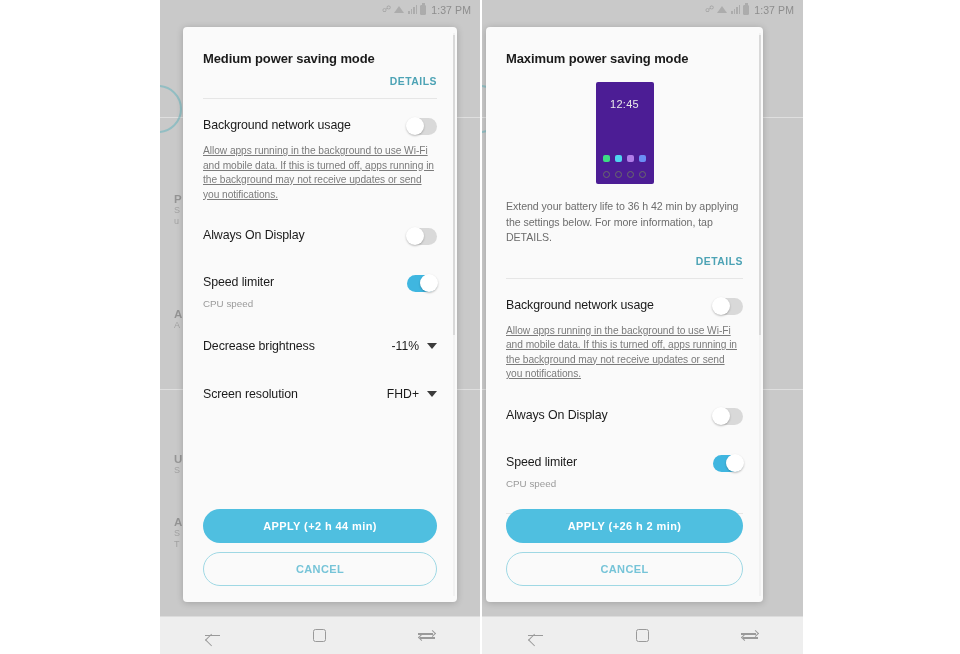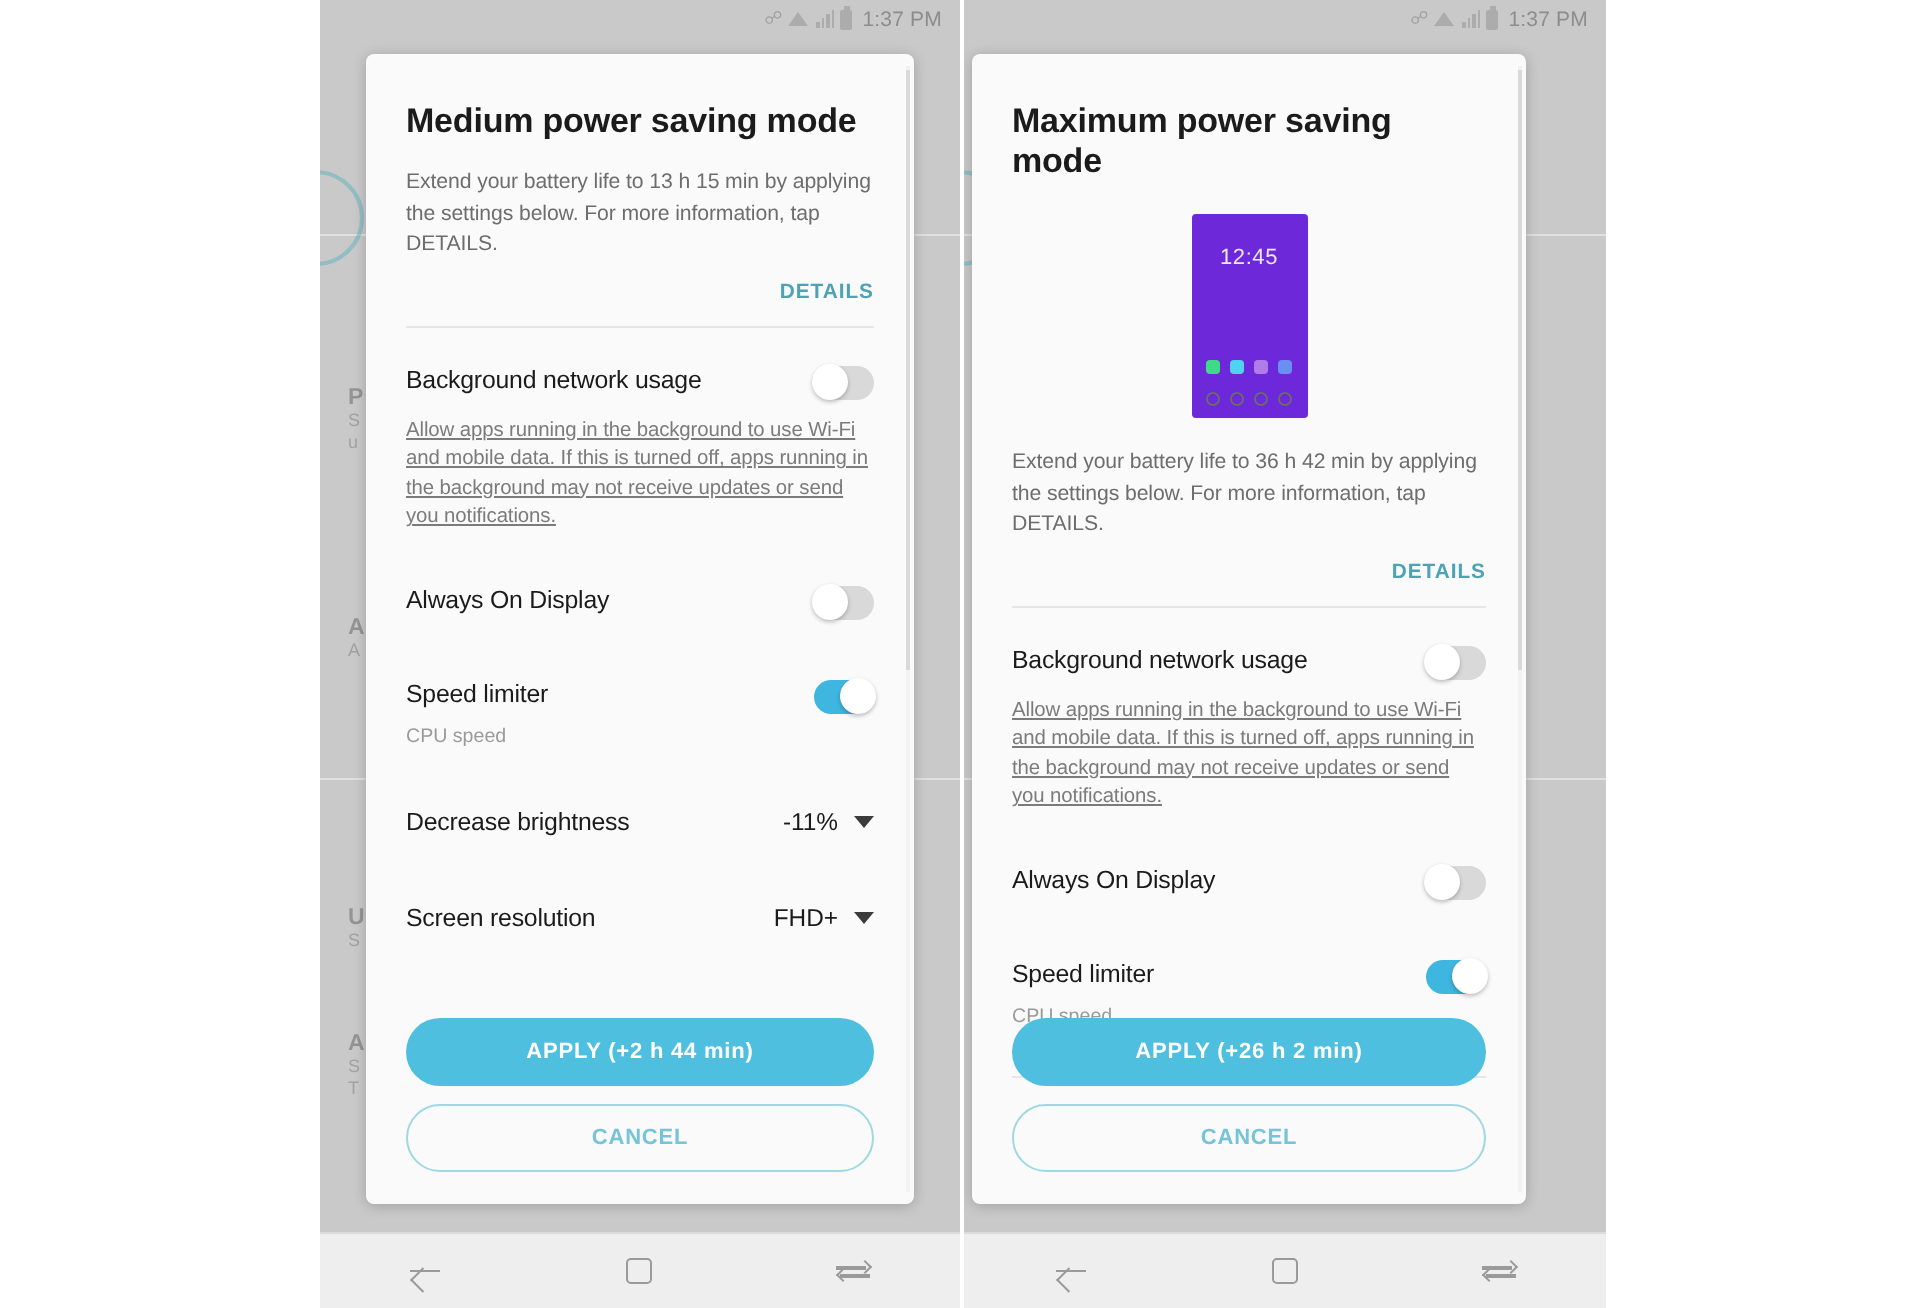--- a/index.html
+++ b/index.html
@@ -106,21 +106,21 @@
     border-radius:4px;
     box-shadow:0 1px 7px rgba(0,0,0,.20);
     overflow:hidden;
   }
   .dialog.left  { left:23px;  top:27px; width:274px; height:575px; }
   .dialog.right { left:4px;  top:27px; width:277px; height:575px; }
 
   .dlg-inner { position:absolute; left:0; top:0; right:0; bottom:0; padding:0 20px; }
 
   .dlg-title {
-    font-size:17px; font-weight:700; color:#1b1b1b;
+    font-size:13px; font-weight:700; color:#1b1b1b;
     letter-spacing:-.1px; padding-top:24px;
   }
   .dlg-desc {
     font-size:10.6px; line-height:15.5px; color:#6d6d6d;
     padding-top:13px; letter-spacing:-.05px;
   }
   .dlg-details {
     text-align:right; font-size:10.4px; font-weight:700;
     color:#4da3b5; letter-spacing:.5px; padding-top:10px;
   }
@@ -155,21 +155,21 @@
   .btn {
     display:flex; align-items:center; justify-content:center;
     height:34px; border-radius:17px;
     font-size:11px; letter-spacing:.4px;
   }
   .btn-apply  { background:#4fbfe0; color:#ffffff; }
   .btn-cancel { background:#fafafa; color:#76c4d8; border:1px solid #9fd8e4; margin-top:9px; }
 
   
   .preview {
-    width:58px; height:102px; background:#6d28d9; margin:16px auto 0;
+    width:58px; height:102px; background:#4c1d95; margin:16px auto 0;
     border-radius:2px; position:relative; overflow:hidden;
   }
   .pv-time {
     position:absolute; top:16px; left:0; right:0; text-align:center;
     color:#e9e9e9; font-size:11px; letter-spacing:.3px;
   }
   .pv-apps {
     position:absolute; left:0; right:0; bottom:22px;
     display:flex; justify-content:center; gap:5px;
   }
@@ -233,21 +233,20 @@
         <div class="t">A</div>
         <div class="s">S</div>
         <div class="s">T</div>
       </div>
     </div>
 
     <div class="dialog left">
       <div class="dlg-inner">
 
         <div class="dlg-title">Medium power saving mode</div>
-        <div class="dlg-desc">Extend your battery life to 13 h 15 min by applying the settings below. For more information, tap DETAILS.</div>
         <div class="dlg-details">DETAILS</div>
         <div class="hr"></div>
 
         <div class="row">
           <div class="row-label">Background network usage</div>
           <div class="toggle off">
               <span class="knob"></span>
             </div>
         </div>
         <div class="row-desc">Allow apps running in the background to use Wi-Fi and mobile data. If this is turned off, apps running in the background may not receive updates or send you notifications.</div>

